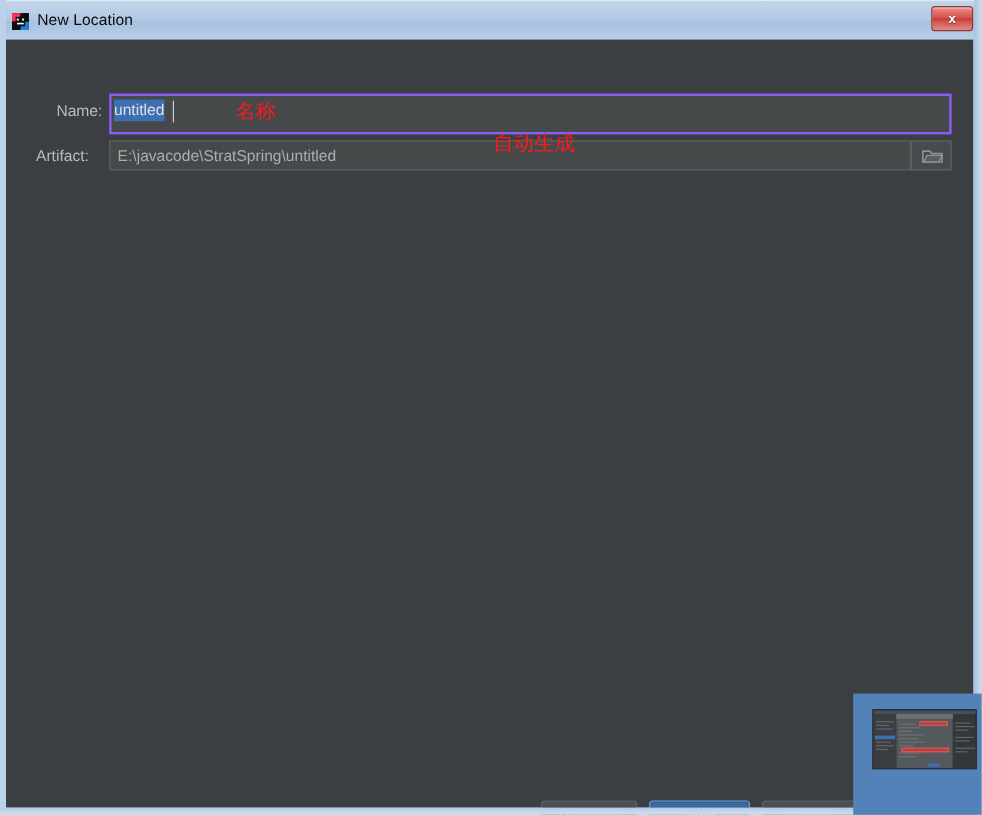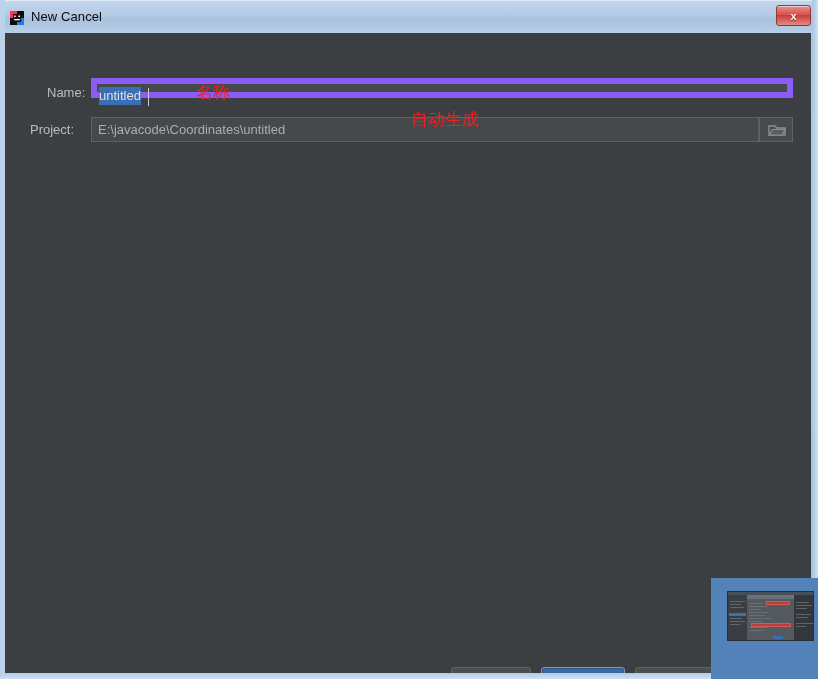--- a/index.html
+++ b/index.html
@@ -92,23 +92,23 @@
     font-size: 13px;
     color: #bbbbbb;
     white-space: nowrap;
   }
   .lbl-name     { left: 42px; top: 52px; }
   .lbl-location { left: 25px; top: 89px; }
 
   .name-field {
     position: absolute;
     left: 86px; top: 45px;
-    width: 702px; height: 20px;
+    width: 702px; height: 34px;
     background: #45494a;
-    border: 6px solid #8b5cf6;
+    border: 2px solid #8b5cf6;
     box-sizing: border-box;
   }
   .name-field .sel {
     position: absolute;
     left: 2px; top: 3px;
     padding: 1px 0 2px 0;
     font-size: 13px;
     color: #dfe1e2;
     background: #3c6eb4;
     white-space: nowrap;
@@ -251,38 +251,38 @@
         <path d="M1 1 L8 1 L8 8 L1 8 Z" fill="#fe315d"></path>
         <path d="M8 8 L15 8 L15 15 L8 15 Z" fill="#1d7fe0"></path>
         <path d="M1 8 L8 8 L8 15 L1 15 Z" fill="#0d0d0d"></path>
         <path d="M8 1 L15 1 L15 8 L8 8 Z" fill="#0d0d0d"></path>
         <rect x="4" y="4" width="8" height="8" fill="#111111"></rect>
         <rect x="5" y="5.5" width="1.6" height="1.6" fill="#ffffff"></rect>
         <rect x="9.4" y="5.5" width="1.6" height="1.6" fill="#ffffff"></rect>
         <rect x="5.2" y="9" width="5.6" height="1.3" fill="#ffffff"></rect>
       </svg>
     </span>
-    <span class="titlebar-text">New Cancel</span>
+    <span class="titlebar-text">New Location</span>
     <div class="close-btn">
       <span class="x">x</span>
     </div>
   </div>
 
   <div class="client">
 
     <span class="row-label lbl-name">Name:</span>
     <div class="name-field">
       <span class="sel">untitled</span>
       <span class="caret"></span>
     </div>
     <span class="annot annot-name">名称</span>
 
-    <span class="row-label lbl-location">Project:</span>
+    <span class="row-label lbl-location">Artifact:</span>
     <div class="location-field">
-      <span class="val">E:\javacode\Coordinates\untitled</span>
+      <span class="val">E:\javacode\StratSpring\untitled</span>
     </div>
     <div class="browse-btn">
       <span>
         <svg width="18" height="13" viewBox="0 0 18 13">
           <path d="M1 2 h6 l1.6 2 H17 v7 H1 Z" fill="none" stroke="#8b9094" stroke-width="1.4"></path>
           <path d="M1.6 11 L4.4 5.5 H17 L14.2 11 Z" fill="#585d60" stroke="#8b9094" stroke-width="1.2"></path>
         </svg>
       </span>
     </div>
     <span class="annot annot-auto">自动生成</span>

